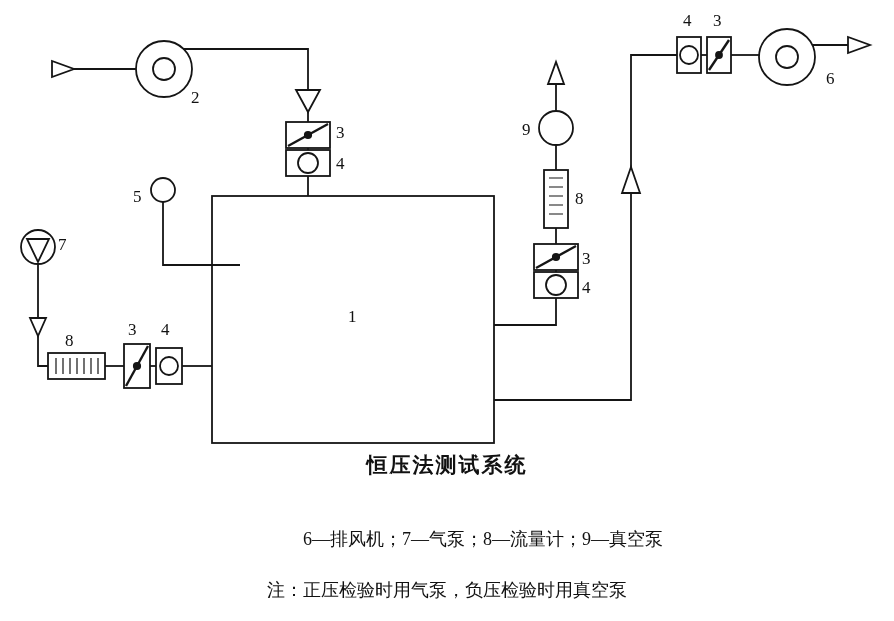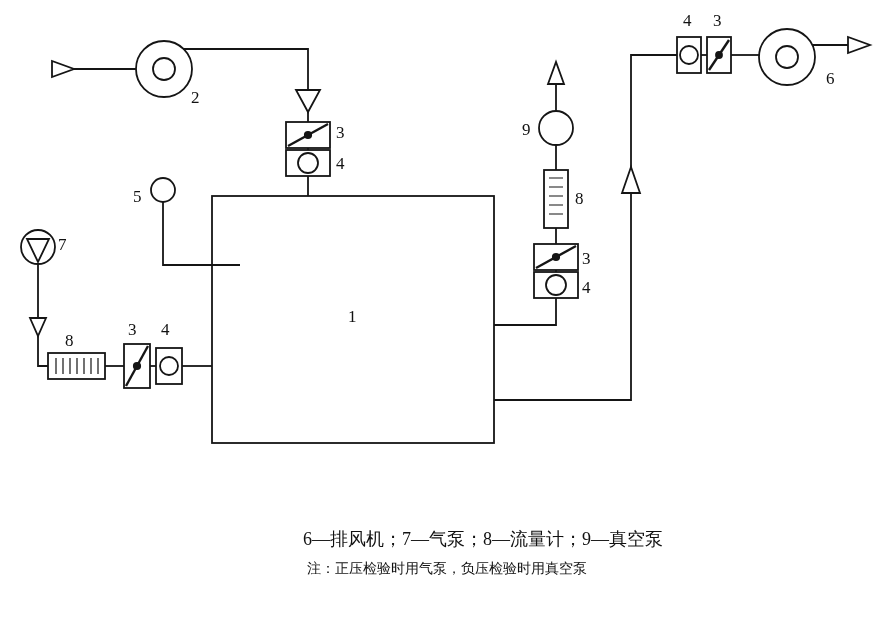--- a/index.html
+++ b/index.html
@@ -12,21 +12,21 @@
     font-family:"Liberation Serif","DejaVu Serif",serif;
     font-size:17px;fill:#111;
   }
   .caption-line{
     position:absolute;left:0;width:894px;text-align:center;
     white-space:pre;color:#111;
   }
   .diagram-title{top:451px;font-size:21px;font-weight:bold;letter-spacing:2px;}
   .legend-1{top:495px;font-size:18px;}
   .legend-2{top:527px;font-size:18px;padding-left:36px;}
-  .note{top:560px;font-size:14px;}
+  .note{top:578px;font-size:18px;}
 </style>
 </head>
 <body>
 
 <div class="page">
 
   <svg width="894" height="450" viewBox="0 0 894 450">
     <g stroke="#151515" stroke-width="1.8" fill="none">
 
       <g>
@@ -157,16 +157,17 @@
       <text x="161" y="335">4</text>
       <text x="582" y="293">4</text>
       <text x="582" y="264">3</text>
       <text x="575" y="204">8</text>
       <text x="522" y="135">9</text>
       <text x="683" y="26">4</text>
       <text x="713" y="26">3</text>
     </g>
   </svg>
 
+  <div class="caption-line diagram-title">恒压法测试系统</div>
   <div class="caption-line legend-2">6—排风机；7—气泵；8—流量计；9—真空泵</div>
   <div class="caption-line note">注：正压检验时用气泵，负压检验时用真空泵</div>
 
 </div>
 
 </body></html>

